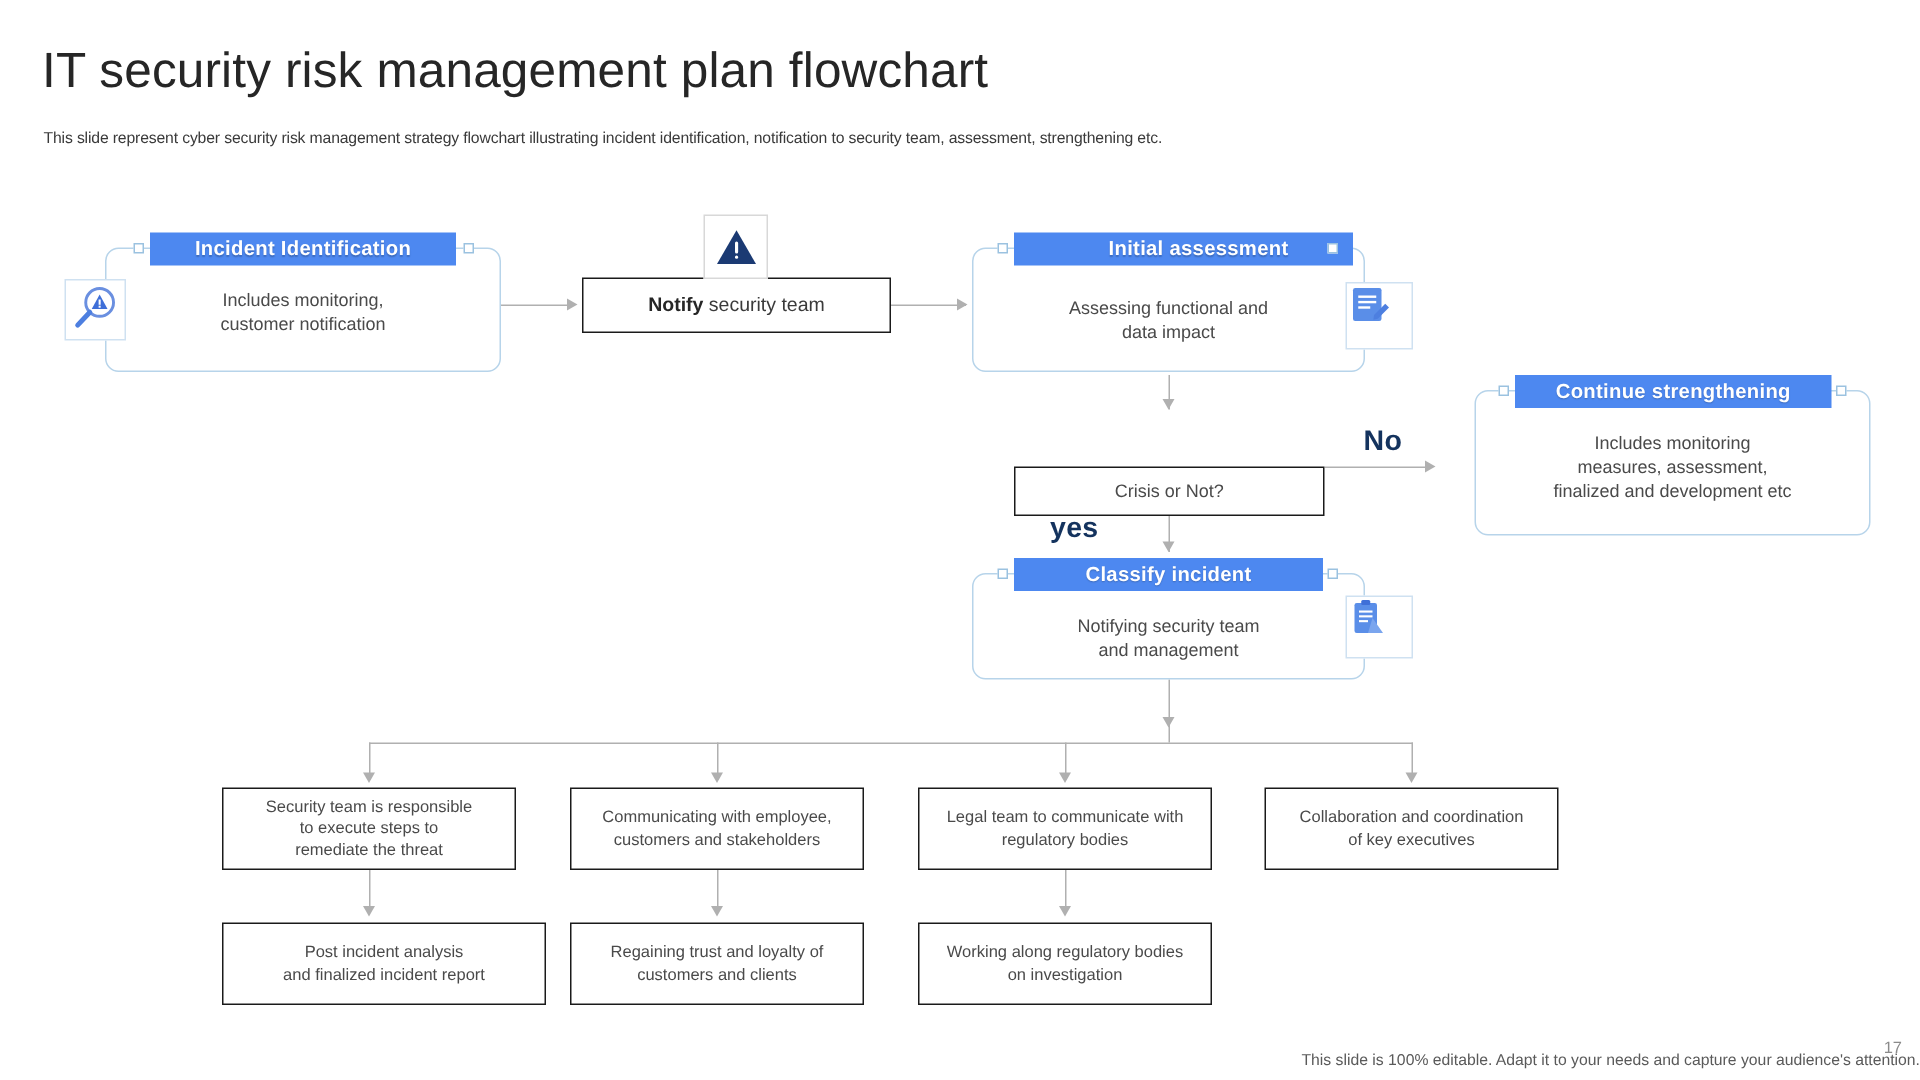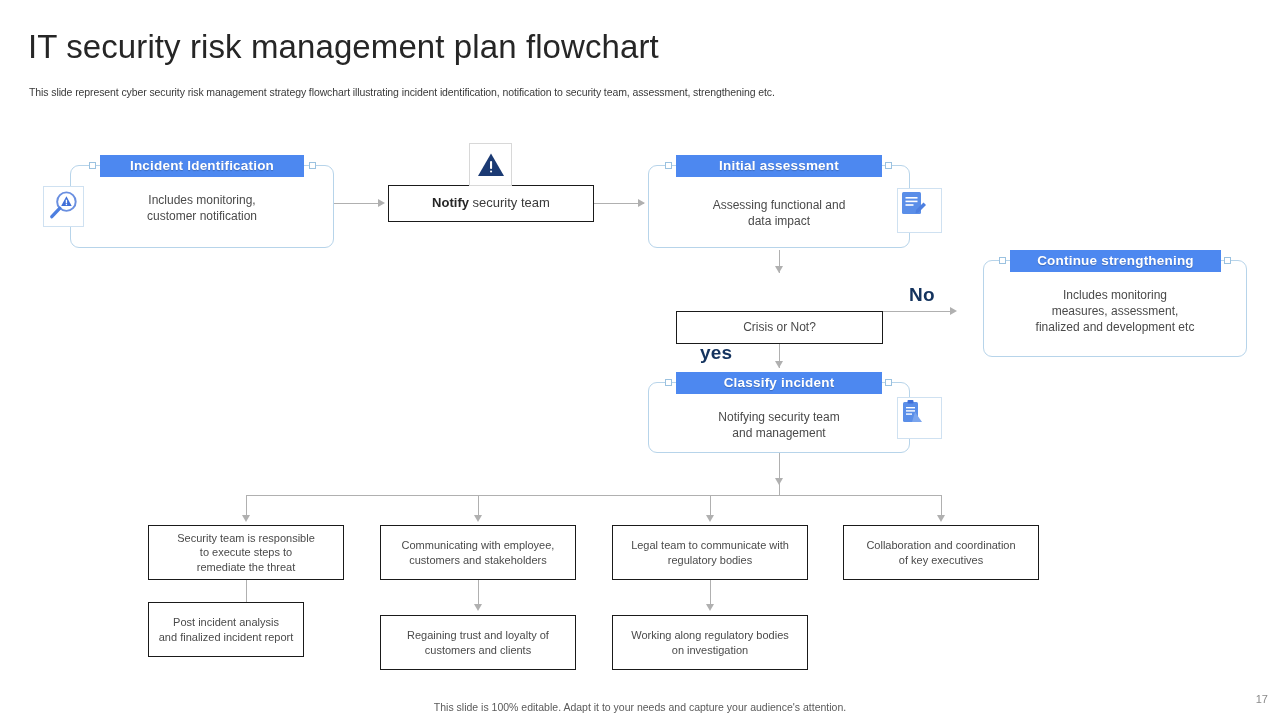--- a/index.html
+++ b/index.html
@@ -80,21 +80,21 @@
 
   
   .warnbox{
     position:absolute;background:#fff;border:1px solid #d8d8d8;
     box-sizing:border-box;display:flex;align-items:center;justify-content:center;
     z-index:6;
   }
 
   
   .footer{
-    position:absolute;left:0;right:0;top:701px;text-align:center;
+    position:absolute;left:0;right:0;top:701px;text-align:right;
     font-size:10.5px;color:#5a5a5a;
   }
   .pageno{
     position:absolute;right:12px;top:693px;font-size:11px;color:#8a8a8a;
   }
 </style>
 </head>
 <body>
 
 <div id="slide">
@@ -166,21 +166,21 @@
   <div class="warnbox" style="left:469px;top:143px;width:43px;height:43px;">
     <svg width="30" height="28" viewBox="0 0 30 28">
       <path d="M15 2.5 L28 25 L2 25 Z" fill="#1b3a73"></path>
       <rect x="14" y="10" width="2.1" height="8" rx="1" fill="#ffffff"></rect>
       <rect x="14" y="19.4" width="2.1" height="2.1" rx="1" fill="#ffffff"></rect>
     </svg>
   </div>
 
   <div class="card" style="left:648px;top:155px;width:262px;height:93px;">
     <div class="card-body"></div>
-    <div class="card-head" style="left:28px;width:206px;">Initial assessment</div>
+    <div class="card-head" style="left:28px;width:206px;padding-left:20px;">Initial assessment</div>
     <div class="handle" style="left:17px;"></div>
     <div class="handle" style="left:237px;"></div>
     <div class="card-text" style="top:42px;">
       <div>Assessing functional and</div>
       <div>data impact</div>
     </div>
   </div>
   <div class="iconbox" style="left:897px;top:188px;width:45px;height:45px;">
     <svg width="30" height="30" viewBox="0 0 30 30">
       <rect x="4" y="3" width="19" height="22" rx="1.5" fill="#5a8ee8"></rect>
@@ -249,21 +249,21 @@
       <span>regulatory bodies</span>
     </span>
   </div>
   <div class="rect" style="left:843px;top:525px;width:196px;height:55px;">
     <span>
       <span>Collaboration and coordination</span><br>
       <span>of key executives</span>
     </span>
   </div>
 
-  <div class="rect" style="left:148px;top:602px;width:156px;height:55px;">
+  <div class="rect" style="left:148px;top:615px;width:216px;height:55px;">
     <span>
       <span>Post incident analysis</span><br>
       <span>and finalized incident report</span>
     </span>
   </div>
   <div class="rect" style="left:612px;top:615px;width:196px;height:55px;">
     <span>
       <span>Working along regulatory bodies</span><br>
       <span>on investigation</span>
     </span>

